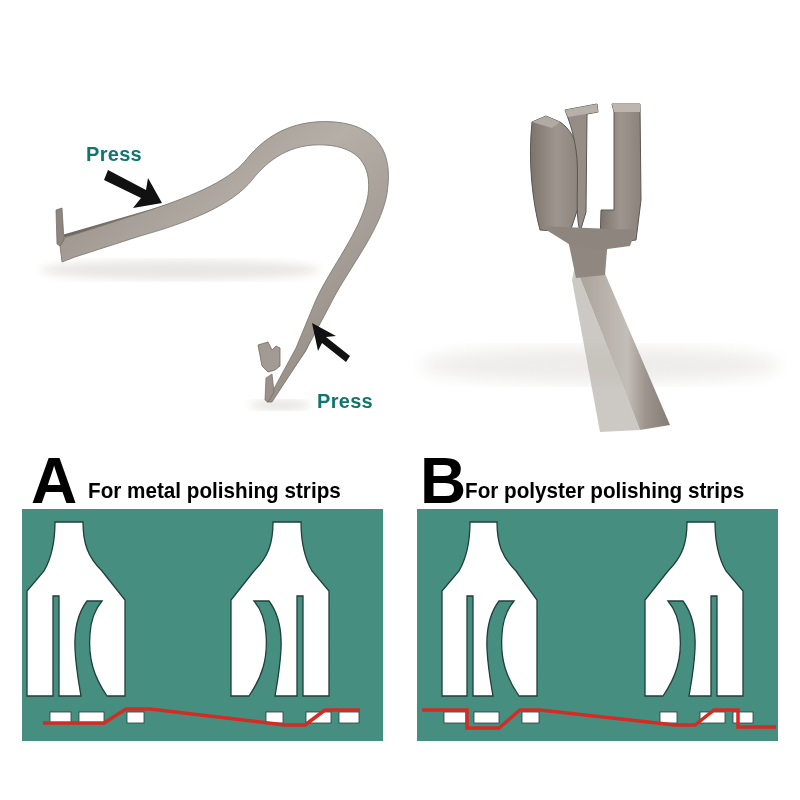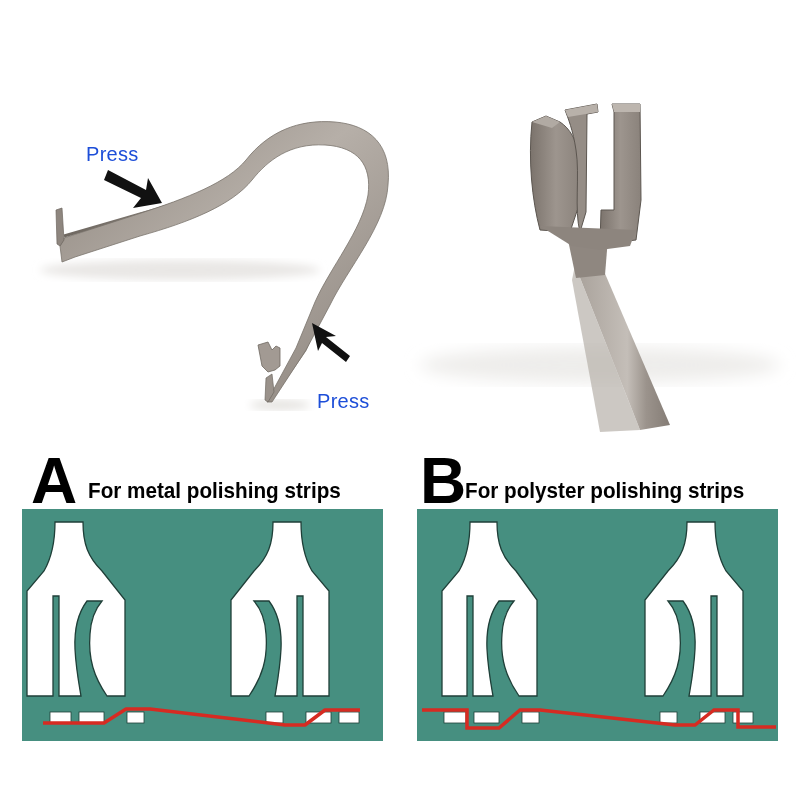--- a/index.html
+++ b/index.html
@@ -1,21 +1,21 @@
 <!DOCTYPE html>
 <html><head>
   <meta charset="utf-8">
   <style>
     html, body { margin: 0; padding: 0; background: #ffffff; }
     body { width: 800px; height: 800px; position: relative; overflow: hidden; font-family: "Liberation Sans", sans-serif; }
     .abs { position: absolute; }
     .photo { position: absolute; top: 0; height: 440px; }
     .photo-left { left: 0; width: 400px; }
     .photo-right { left: 400px; width: 400px; }
-    .press-label { position: absolute; font-family: "Liberation Sans", sans-serif; font-weight: normal; font-size: 20px; color: #1d4ed8; letter-spacing: 0.3px; }
+    .press-label { position: absolute; font-family: "Liberation Sans", sans-serif; font-weight: bold; font-size: 20px; color: #0f766e; letter-spacing: 0.3px; }
     .heading-letter { position: absolute; font-family: "Liberation Sans", sans-serif; font-weight: bold; color: #000000; font-size: 64px; line-height: 64px; }
     .heading-text { position: absolute; font-family: "Liberation Sans", sans-serif; font-weight: bold; color: #000000; font-size: 22px; line-height: 24px; white-space: nowrap; transform: scaleX(0.94); transform-origin: left center; }
     .panel { position: absolute; top: 509px; height: 232px; width: 361px; }
   </style>
 </head>
 <body>
 
 <div class="photo photo-left">
   <svg width="400" height="440" viewBox="0 0 400 440">
     <defs>

